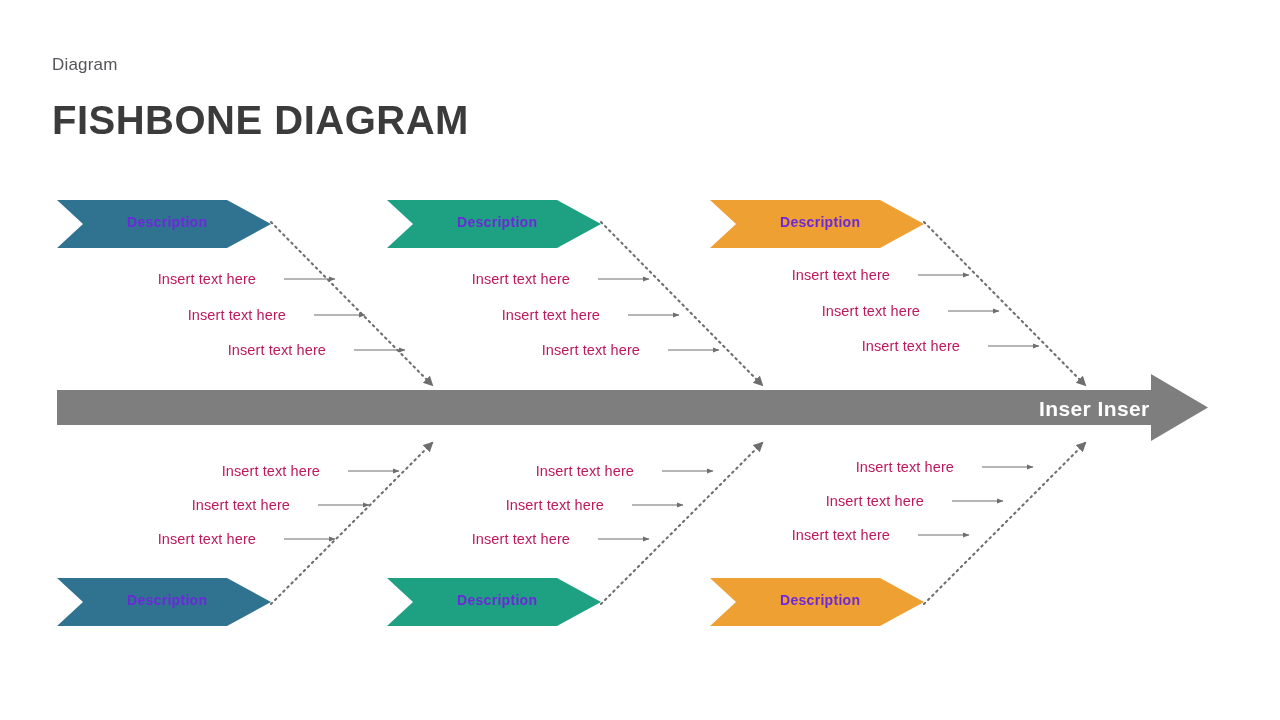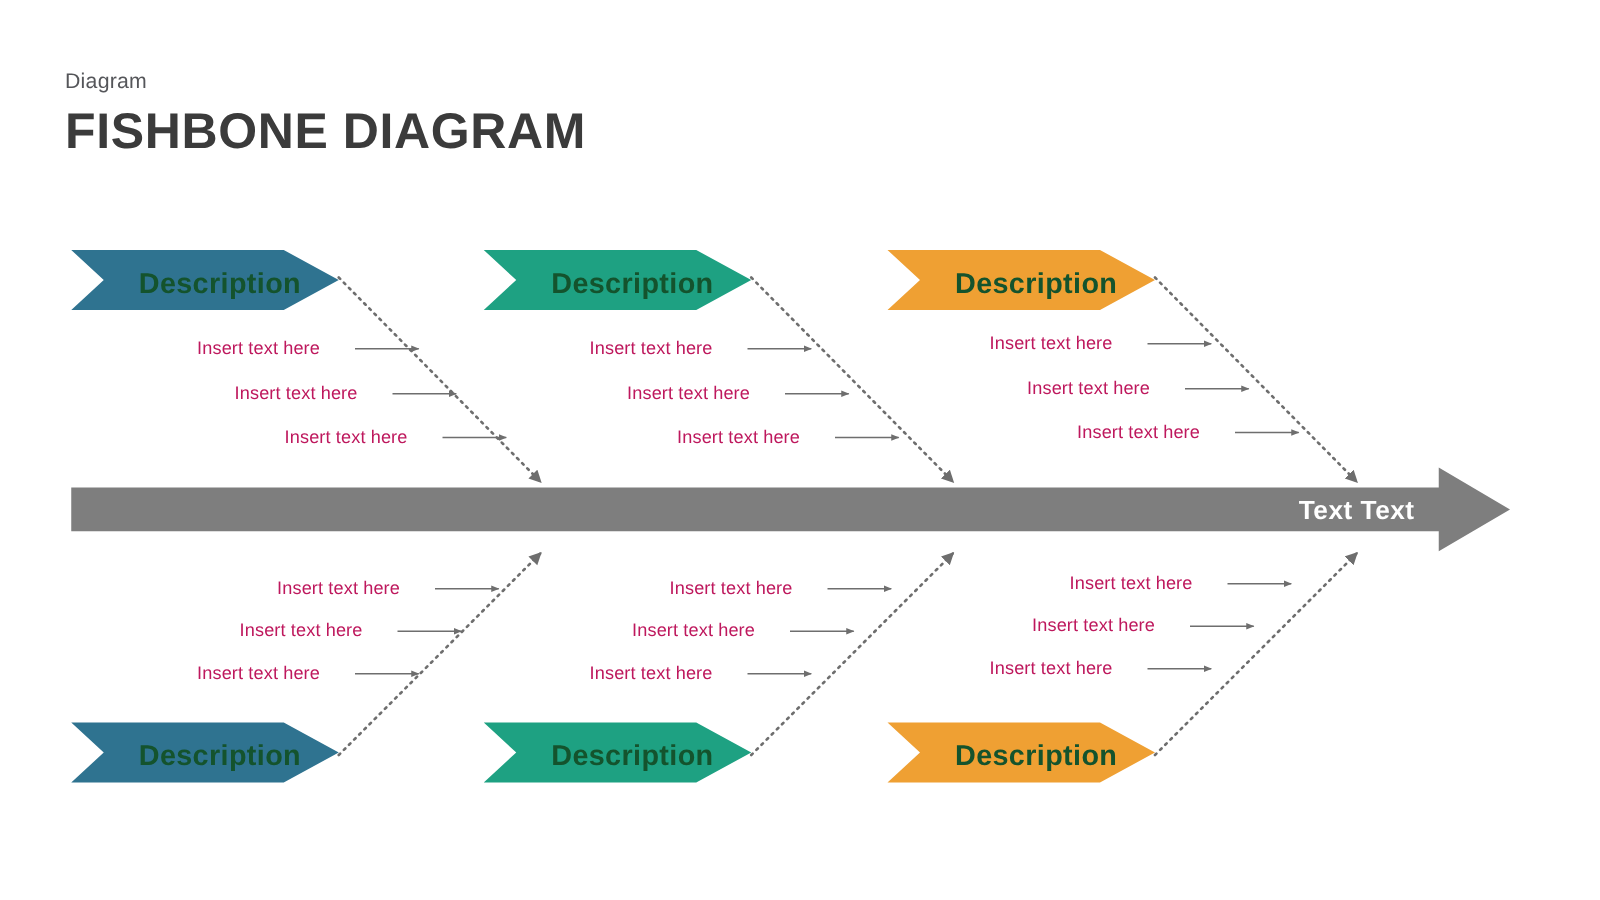--- a/index.html
+++ b/index.html
@@ -39,44 +39,45 @@
     letter-spacing: 0.2px;
     line-height: 22px;
     font-weight: 400;
   }
   #page-title {
     font-size: 40px;
     font-weight: bold;
     color: #3B3B3B;
     letter-spacing: 0.5px;
     line-height: 48px;
-    margin-top: 5px;
+    margin-top: 20px;
     white-space: nowrap;
   }
 
   
   #diagram-svg {
     position: absolute;
     left: 0;
     top: 0;
     width: 1280px;
     height: 720px;
     pointer-events: none;
   }
   #diagram-svg .clickable { pointer-events: auto; }
 
   
   .banner-label {
     position: absolute;
-    font-size: 23px;
+    font-size: 14px;
     font-weight: bold;
-    color: #14532d;
+    color: #6d28d9;
     letter-spacing: 0.3px;
     white-space: nowrap;
     line-height: 1;
+    margin-left: 16px;
   }
 
   
   .cause-label {
     position: absolute;
     font-size: 14.5px;
     color: #be185d;
     white-space: nowrap;
     line-height: 1;
     letter-spacing: 0.1px;
@@ -174,15 +175,15 @@
       <div class="cause-label" style="left: 290px; top: 498px; transform: translateX(-100%);">Insert text here</div>
       <div class="cause-label" style="left: 256px; top: 532px; transform: translateX(-100%);">Insert text here</div>
       <div class="cause-label" style="left: 634px; top: 464px; transform: translateX(-100%);">Insert text here</div>
       <div class="cause-label" style="left: 604px; top: 498px; transform: translateX(-100%);">Insert text here</div>
       <div class="cause-label" style="left: 570px; top: 532px; transform: translateX(-100%);">Insert text here</div>
       <div class="cause-label" style="left: 954px; top: 460px; transform: translateX(-100%);">Insert text here</div>
       <div class="cause-label" style="left: 924px; top: 494px; transform: translateX(-100%);">Insert text here</div>
       <div class="cause-label" style="left: 890px; top: 528px; transform: translateX(-100%);">Insert text here</div>
     </div>
 
-  <div id="spine-label" style="left: 1039px; top: 397.5px;">Text Text</div>
+  <div id="spine-label" style="left: 1039px; top: 397.5px;">Inser Inser</div>
 
 </div>
 
 </body></html>

